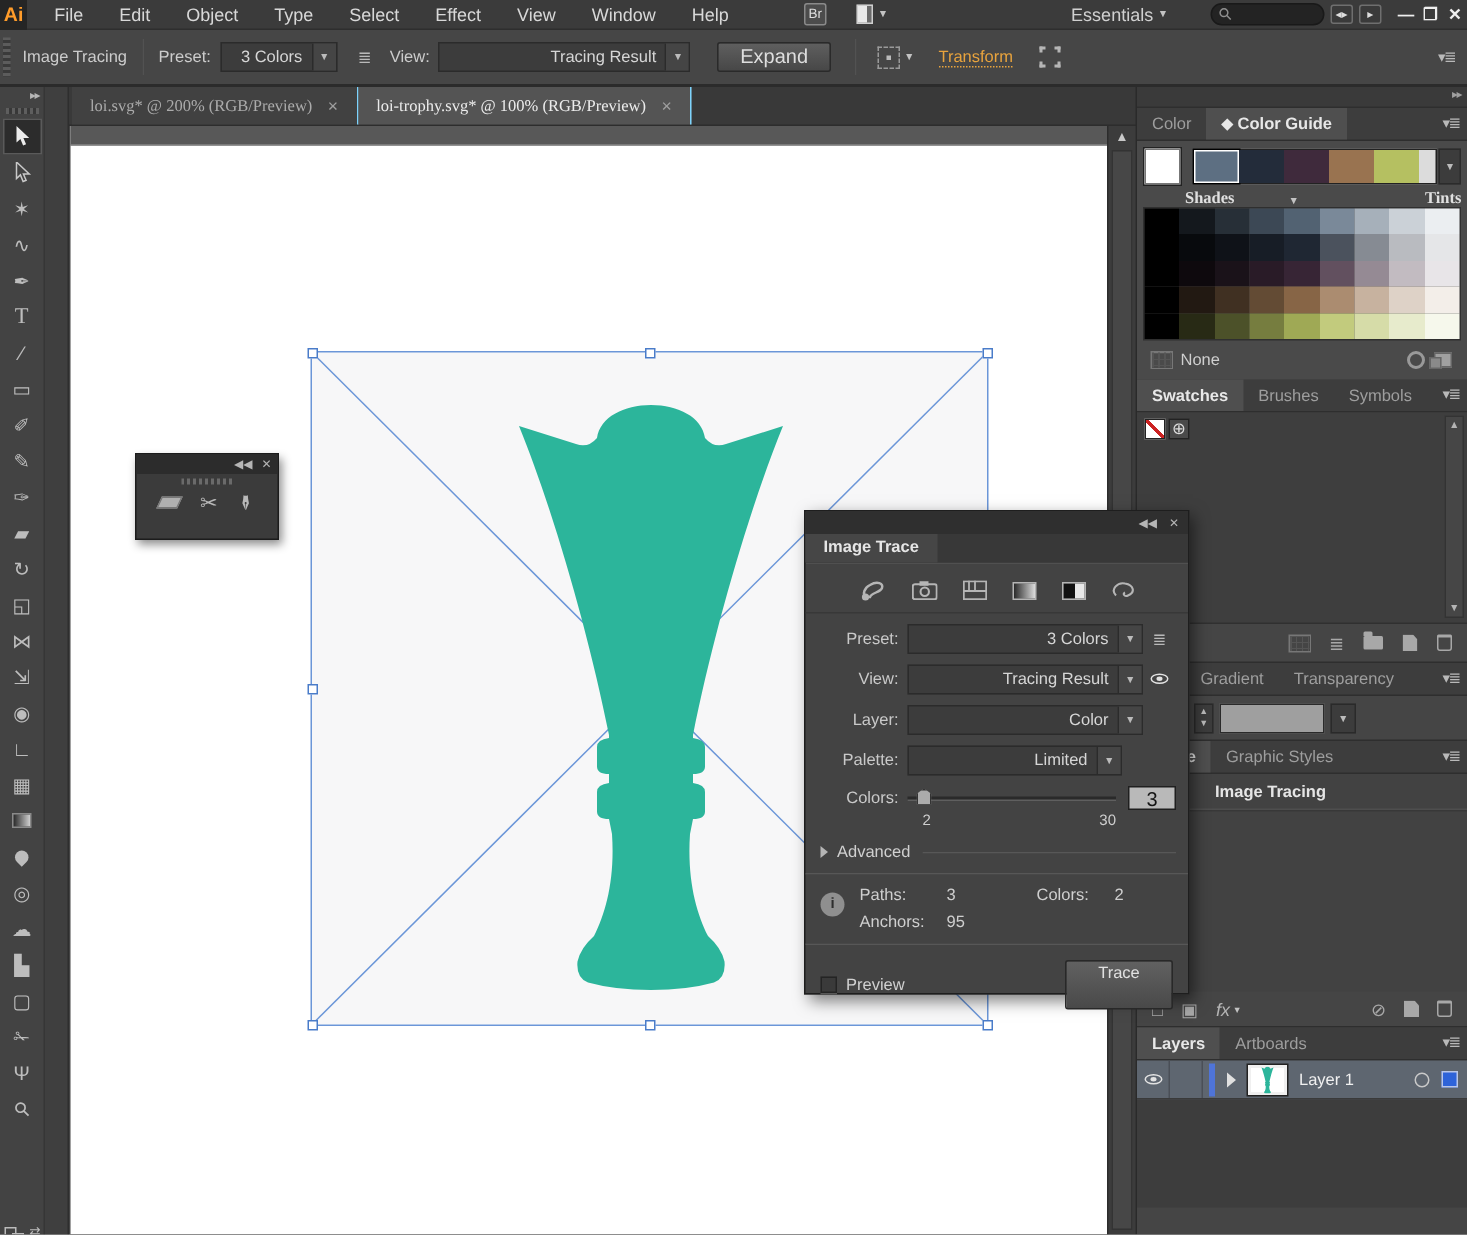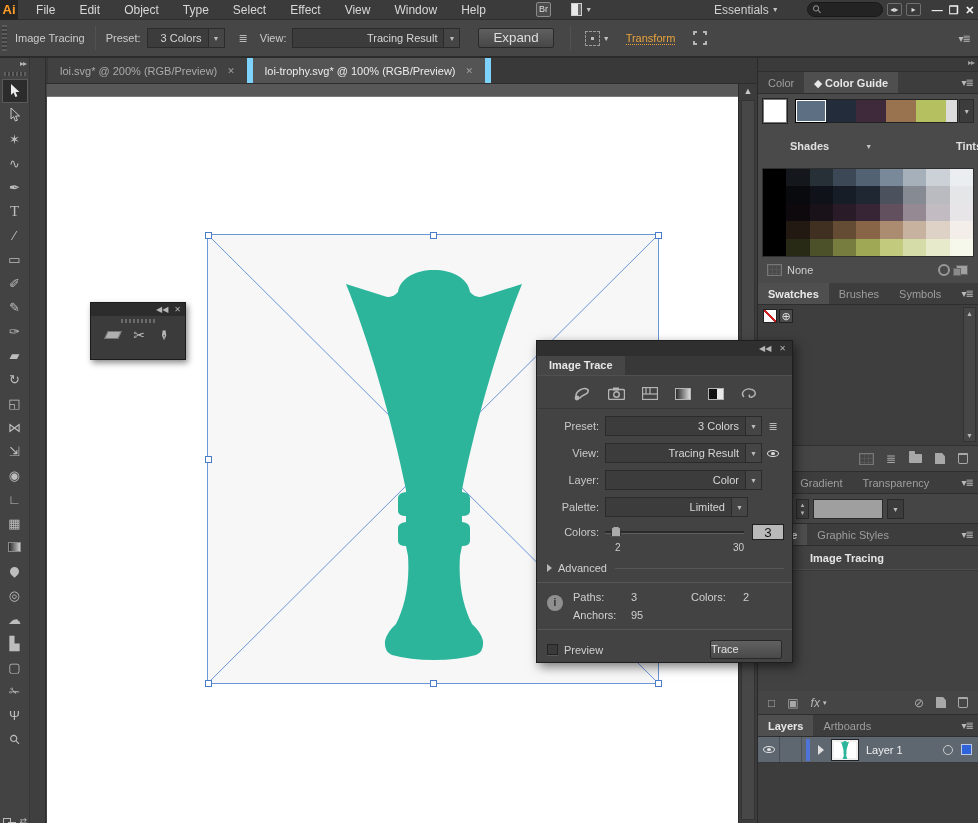--- a/index.html
+++ b/index.html
@@ -38,21 +38,21 @@
   .corners { width:14px; height:14px; position:relative; }
   .corners i { position:absolute; width:4px; height:4px; border:0 solid #b5b5b5; }
   .corners i:nth-child(1){ left:0; top:0; border-left-width:2px; border-top-width:2px; }
   .corners i:nth-child(2){ right:0; top:0; border-right-width:2px; border-top-width:2px; }
   .corners i:nth-child(3){ left:0; bottom:0; border-left-width:2px; border-bottom-width:2px; }
   .corners i:nth-child(4){ right:0; bottom:0; border-right-width:2px; border-bottom-width:2px; }
   .panel-menu-glyph { color:#b9b9b9; font-size:10px; letter-spacing:-1px; }
 
   
   #tabbar { left:30px; top:58px; width:728px; height:26px; background:#393939; border-bottom:1px solid #2d2d2d; display:flex; align-items:stretch; padding-left:18px; }
-  .doc-tab { display:flex; align-items:center; gap:10px; padding:0 12px; background:#414141; color:#ababab; border-right:6px solid #7dd3fc; }
+  .doc-tab { display:flex; align-items:center; gap:10px; padding:0 12px; background:#414141; color:#ababab; border-right:1px solid #7dd3fc;font-family:Liberation Serif, serif; }
   .doc-tab.active { background:#545454; color:#ececec; }
   .tab-close { font-size:9px; color:#9f9f9f; }
 
   
   #toolbar { left:0; top:58px; width:30px; height:765px; background:#434343; border-right:1px solid #363636; }
   #toolbar-head { height:12px; text-align:right; color:#b5b5b5; font-size:8px; padding:1px 3px 0 0; letter-spacing:-1px; }
   #toolbar-grip { width:22px; height:4px; margin:2px auto 3px auto;
      background:repeating-linear-gradient(90deg,#5e5e5e 0 2px,#383838 2px 4px); }
   .tool { width:26px; height:24px; margin:0 auto; display:flex; align-items:center; justify-content:center; color:#bdbdbd; font-size:13px; }
   .tool.active { background:#2c2c2c; border:1px solid #5a5a5a; }
@@ -102,39 +102,39 @@
   #it-minmax { display:flex; justify-content:space-between; margin:2px 48px 0 78px; color:#cfcfcf; font-size:10px; }
   #it-advanced { display:flex; align-items:center; margin:9px 8px 0 10px; color:#d0d0d0; }
   .tri-right { width:0; height:0; border-left:5px solid #b5b5b5; border-top:4px solid transparent; border-bottom:4px solid transparent; margin-right:6px; }
   .adv-rule { flex:1; height:1px; background:#353535; border-bottom:1px solid #575757; margin-left:8px; }
   .it-div { height:1px; background:#353535; border-bottom:1px solid #575757; margin-top:8px; }
   #it-stats { display:flex; margin:8px 10px 0 10px; }
   #info-icon { width:16px; height:16px; border-radius:50%; background:#8f8f8f; color:#2e2e2e; font-weight:bold; font-size:10px; text-align:center; line-height:16px; margin-right:10px; margin-top:4px; }
   .stat-grid { flex:1; display:grid; grid-template-columns:58px 60px 52px 30px; row-gap:6px; color:#cfcfcf; }
   #it-bottom { display:flex; align-items:center; margin:10px 10px 0 10px; }
   #preview-cb { width:11px; height:11px; background:#3a3a3a; border:1px solid #242424; box-shadow:0 1px 0 #585858; margin-right:6px; }
-  #trace-btn { margin-left:auto; width:72px; height:19px; background:linear-gradient(#616161,#494949); border:1px solid #282828; border-radius:2px; color:#e0e0e0; line-height:17px; }
+  #trace-btn { margin-left:auto; width:72px; height:33px; background:linear-gradient(#616161,#494949); border:1px solid #282828; border-radius:2px; color:#e0e0e0; text-align:center; line-height:17px; }
 
   
   #dock { left:758px; top:58px; width:220px; height:765px; background:#454545; }
   .dock-head { height:14px; background:#3a3a3a; border-bottom:1px solid #2e2e2e; text-align:right; color:#9f9f9f; font-size:8px; padding-right:4px; letter-spacing:-1px; }
   .ptabs { height:22px; background:#3d3d3d; display:flex; align-items:stretch; border-bottom:1px solid #2e2e2e; }
   .ptab { padding:0 10px; line-height:22px; color:#9e9e9e; }
   .ptab.active { background:#4f4f4f; color:#e8e8e8; font-weight:bold; }
   .ptab-menu { margin-left:auto; padding-right:5px; line-height:22px; }
 
   
   #cg-body { background:#4a4a4a; padding:4px 4px 0 4px; }
   #cg-row1 { display:flex; align-items:center; }
   #cg-white { width:26px; height:26px; background:#fff; border:1px solid #222; box-shadow:0 0 0 1px #777 inset; }
   #harmony { margin-left:7px; width:166px; height:24px; background:#dcdcdc; border:1px solid #222; display:flex; }
   #harmony div { width:30px; height:100%; }
   #harmony div:first-child { outline:1px solid #000; box-shadow:0 0 0 1px #fff inset; }
   #harmony-arrow { width:15px; height:24px; margin-left:1px; background:#3c3c3c; border:1px solid #2b2b2b; color:#bbb; font-size:7px; text-align:center; line-height:24px; }
-  #cg-labels { display:flex; align-items:center; height:44px; color:#e0e0e0; font-weight:bold; }
+  #cg-labels { display:flex; align-items:flex-end; height:14px; color:#e0e0e0; font-weight:bold;font-family:Liberation Serif, serif; }
   #cg-labels .sh { margin-left:28px; } #cg-labels .car { margin-left:36px; } #cg-labels .ti { margin-left:84px; }
   #cg-grid { width:212px; height:89px; display:grid; grid-template-columns:repeat(9,1fr); grid-auto-rows:1fr; border:1px solid #2f2f2f; }
   #cg-footer { height:26px; display:flex; align-items:center; color:#cfcfcf; padding:0 6px; gap:6px; }
   .mini-grid-icon { width:13px; height:10px; background:
       linear-gradient(#a8a8a8,#a8a8a8); box-shadow:0 0 0 1px #777; 
       background-image:repeating-linear-gradient(90deg,#555 0 1px,transparent 1px 4px),repeating-linear-gradient(#555 0 1px,transparent 1px 4px); }
   .ring-icon { width:12px; height:12px; border:2px solid #999; border-radius:50%; }
   .newgroup-icon { width:12px; height:10px; background:#a0a0a0; border:1px solid #666; position:relative; }
   .newgroup-icon::before { content:""; position:absolute; left:-4px; top:2px; width:6px; height:6px; background:#8a8a8a; border:1px solid #666; }
 

